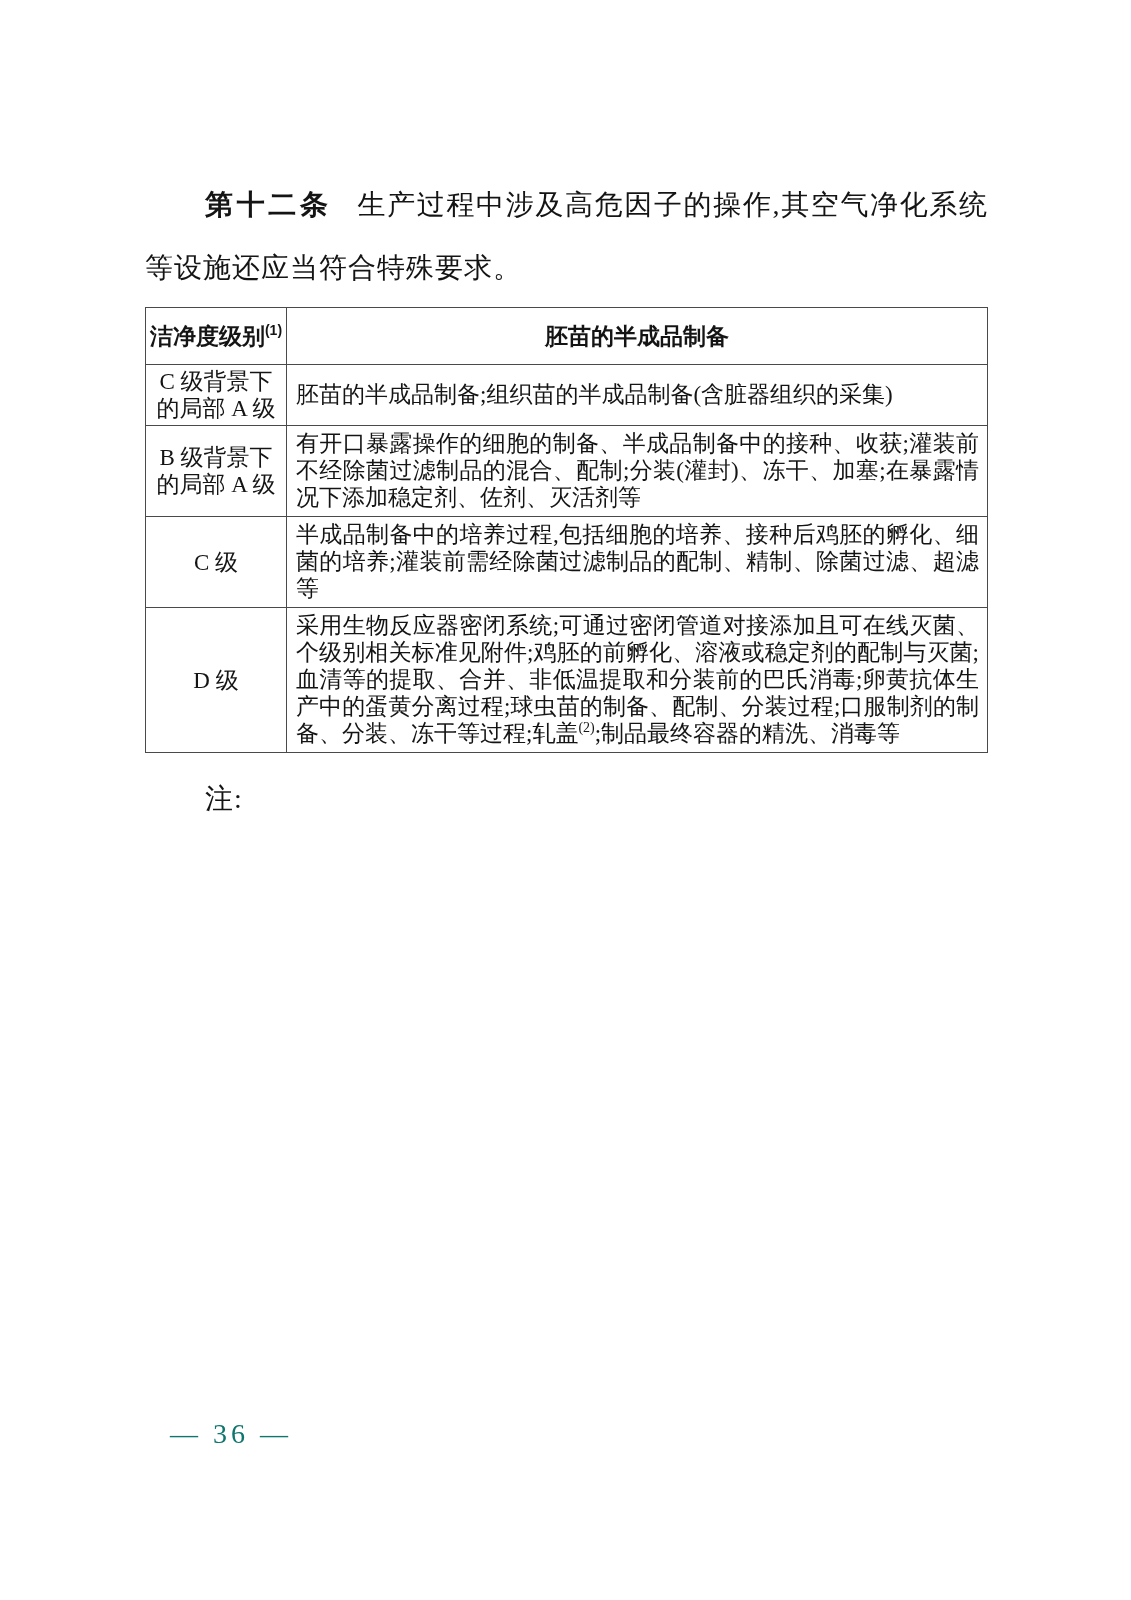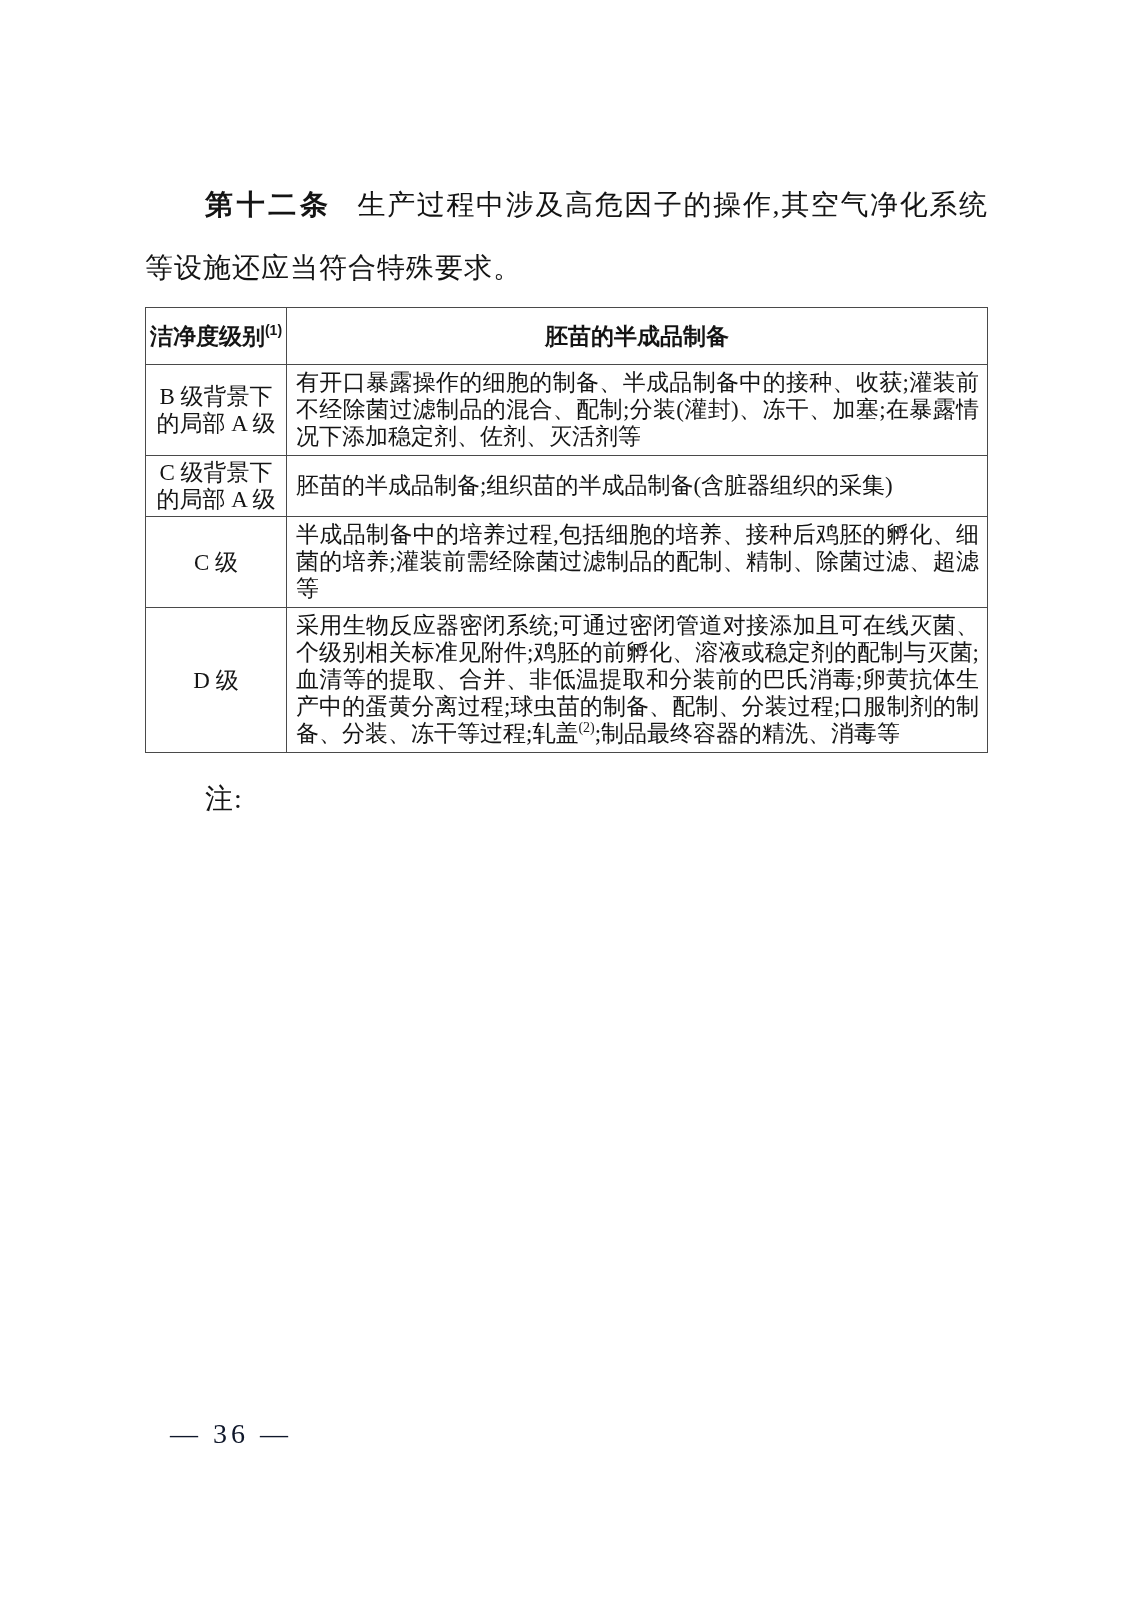--- a/index.html
+++ b/index.html
@@ -64,47 +64,47 @@
   sup.note-ref {
     font-size:14px;
     line-height:0;
     letter-spacing:0;
   }
   .page-footer {
     position:absolute;
     left:170px; top:1418px;
     font-size:28px;
     letter-spacing:4px;
-    color:#0f172a;
+    color:#0f766e;
   }
 </style>
 </head>
 <body>
 
 <div class="page">
   <div class="content">
 
     <p class="body"><strong class="article-label">第十二条</strong><span>生产过程中涉及高危因子的操作,其空气净化系统等设施还应当符合特殊要求。</span></p>
 
 
     <table class="clean-table">
       <thead>
         <tr>
           <th class="col-level"><span>洁净度级别</span><sup class="note-ref">(1)</sup></th>
           <th class="col-examples">胚苗的半成品制备</th>
         </tr>
       </thead>
       <tbody>
         <tr>
+          <td class="cell-level">C 级背景下的局部 A 级</td>
+          <td class="cell-examples">胚苗的半成品制备;组织苗的半成品制备(含脏器组织的采集)</td>
+        </tr>
+        <tr>
           <td class="cell-level">B 级背景下的局部 A 级</td>
           <td class="cell-examples">有开口暴露操作的细胞的制备、半成品制备中的接种、收获;灌装前不经除菌过滤制品的混合、配制;分装(灌封)、冻干、加塞;在暴露情况下添加稳定剂、佐剂、灭活剂等</td>
-        </tr>
-        <tr>
-          <td class="cell-level">C 级背景下的局部 A 级</td>
-          <td class="cell-examples">胚苗的半成品制备;组织苗的半成品制备(含脏器组织的采集)</td>
         </tr>
         <tr>
           <td class="cell-level">C 级</td>
           <td class="cell-examples">半成品制备中的培养过程,包括细胞的培养、接种后鸡胚的孵化、细菌的培养;灌装前需经除菌过滤制品的配制、精制、除菌过滤、超滤等</td>
         </tr>
         <tr>
           <td class="cell-level">D 级</td>
           <td class="cell-examples"><span>采用生物反应器密闭系统;可通过密闭管道对接添加且可在线灭菌、个级别相关标准见附件;鸡胚的前孵化、溶液或稳定剂的配制与灭菌;血清等的提取、合并、非低温提取和分装前的巴氏消毒;卵黄抗体生产中的蛋黄分离过程;球虫苗的制备、配制、分装过程;口服制剂的制备、分装、冻干等过程;轧盖</span><sup class="note-ref">(2)</sup><span>;制品最终容器的精洗、消毒等</span></td>
         </tr>
       </tbody>

